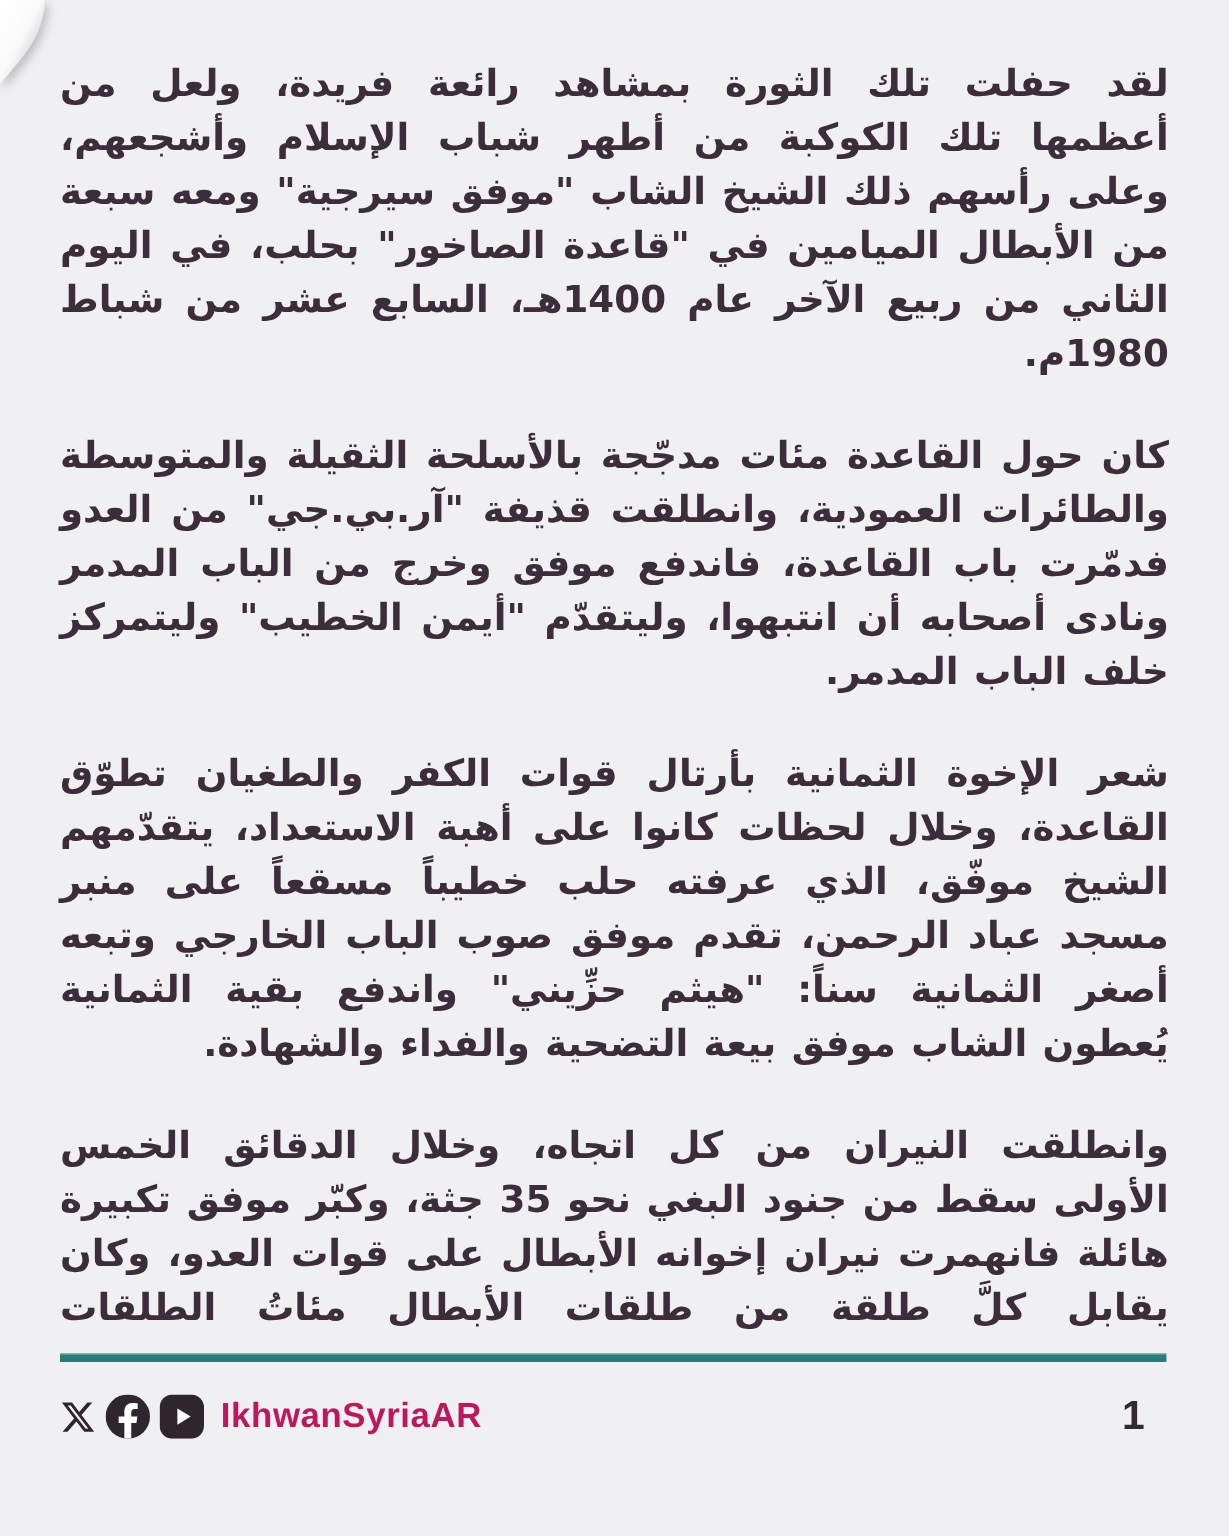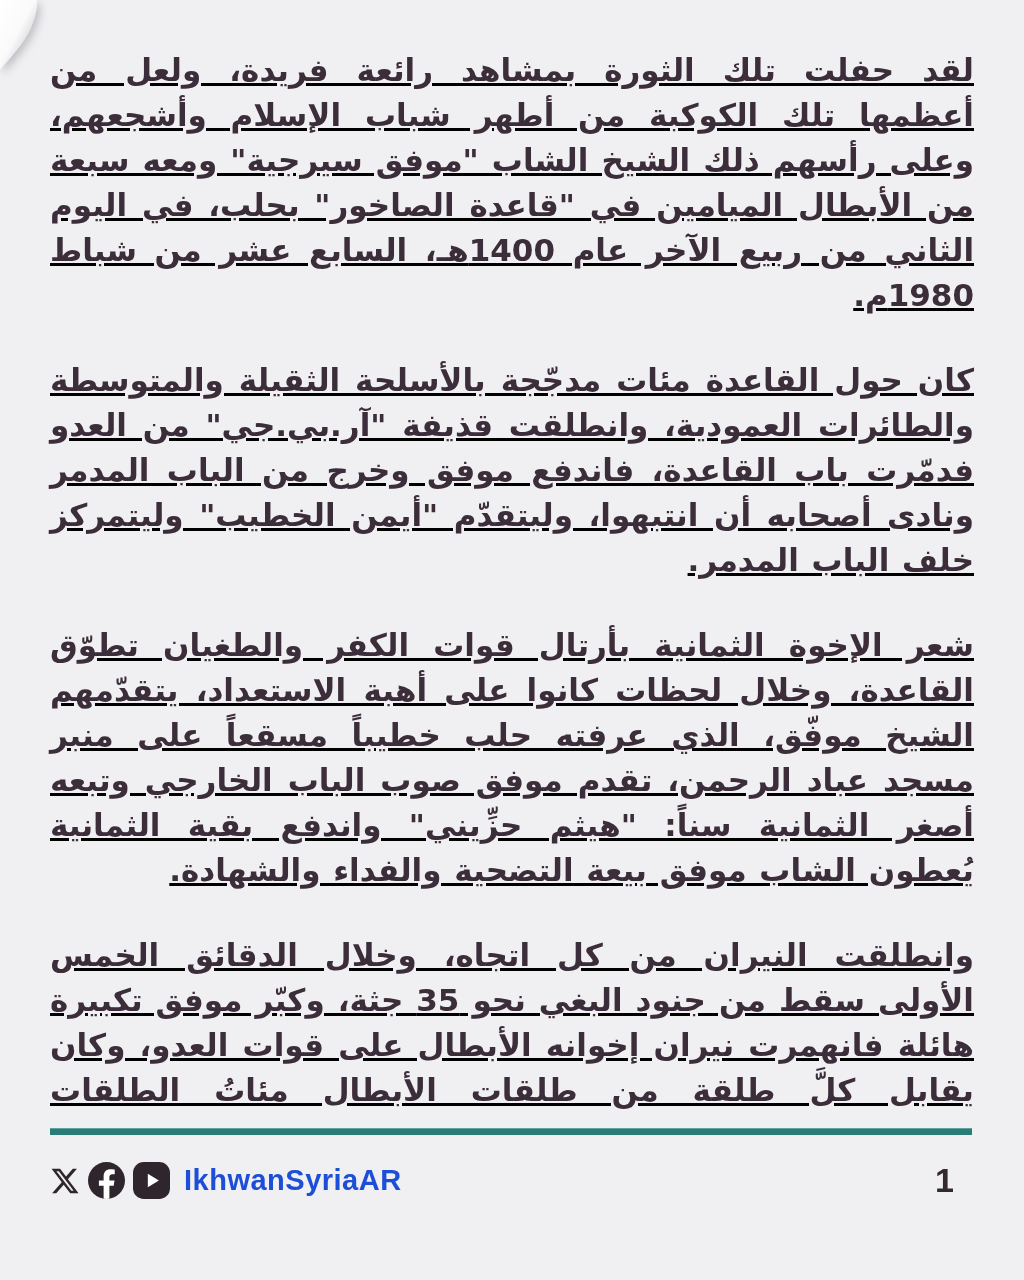--- a/index.html
+++ b/index.html
@@ -7,21 +7,20 @@
     width: 1024px; height: 1280px;
     background: #f0eff1;
     font-family: "DejaVu Sans", sans-serif;
     overflow: hidden;
   }
   .page {
     position: relative;
     width: 1024px; height: 1280px;
     background: #f0eff1;
     overflow: hidden;
-    text-decoration: underline;
   }
 
   
   .curl {
     position: absolute; top: 0; left: 0;
     width: 70px; height: 70px;
     filter: drop-shadow(3px 4px 4px rgba(70,66,78,0.28));
   }
 
   
@@ -64,21 +63,21 @@
     gap: 8px;
   }
   .icon { display: inline-flex; align-items: center; }
   .icon svg { display: block; }
   .handle {
     margin-left: 6px;
     margin-right: 6px;
     font-family: "Liberation Sans", sans-serif;
     font-weight: 700;
     font-size: 29px;
-    color: #1d4ed8;
+    color: #be185d;
     letter-spacing: 0.5px;
   }
   .pagenum {
     margin-left: auto;
     margin-right: 18px;
     font-family: "Liberation Sans", sans-serif;
     font-weight: 700;
     font-size: 34px;
     color: #332a31;
   }

